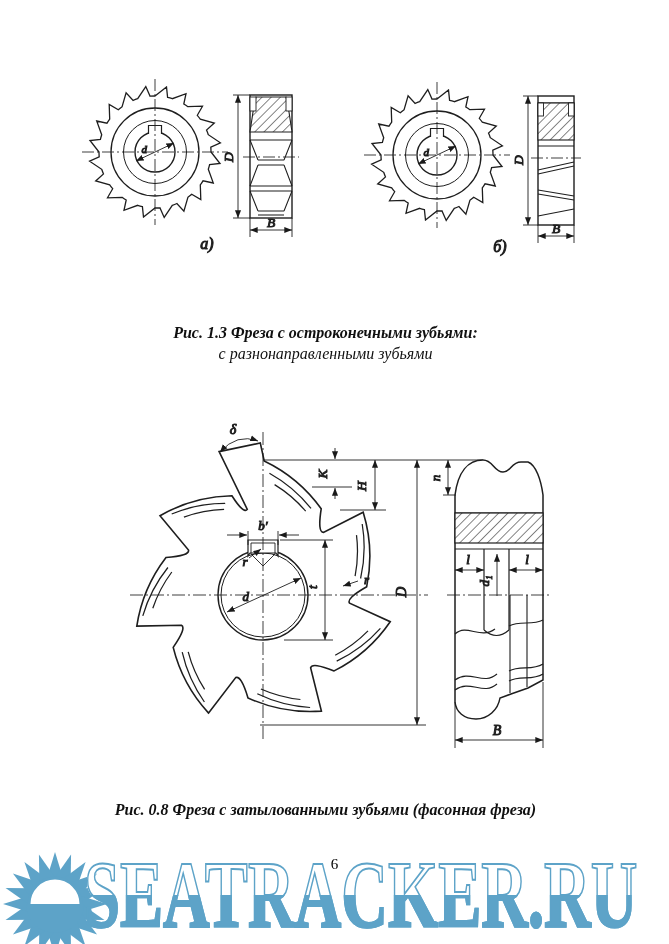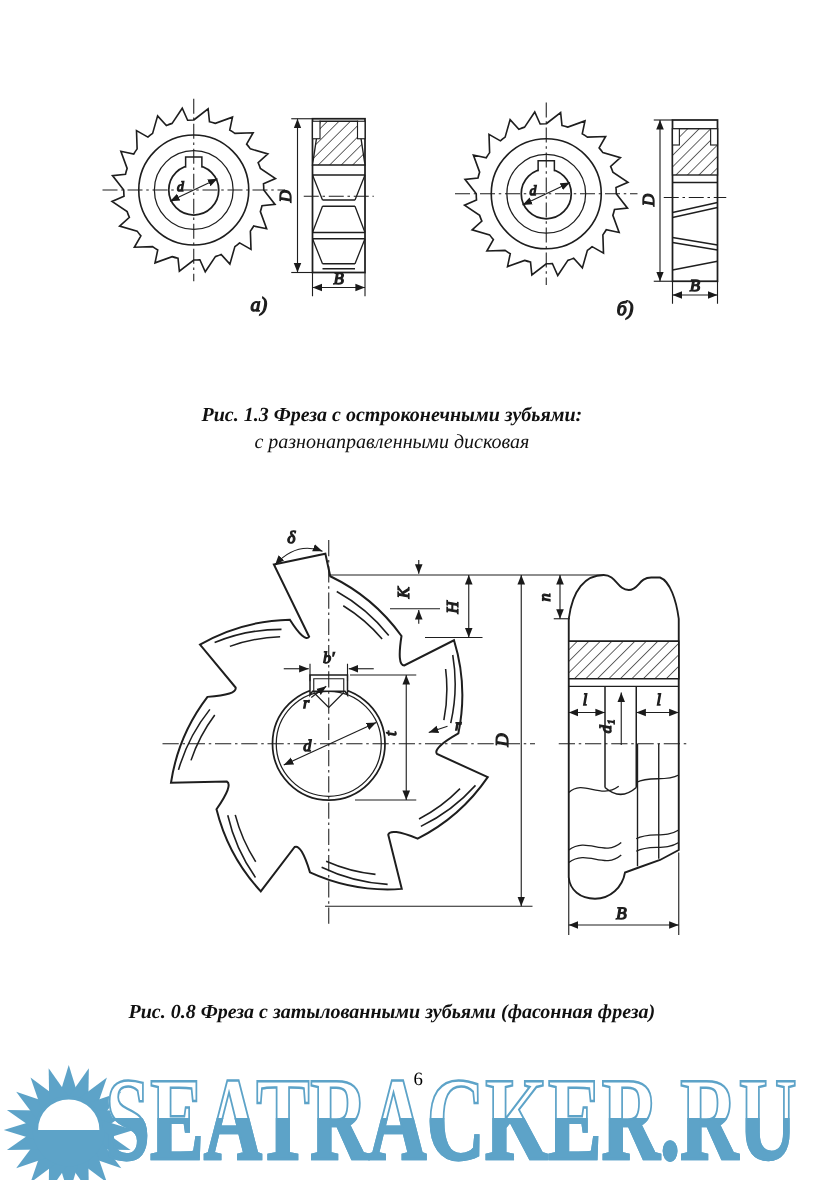--- a/index.html
+++ b/index.html
@@ -1,19 +1,19 @@
 <!DOCTYPE html>
 <html><head>
 <meta charset="utf-8">
 <style>
   html,body{margin:0;padding:0;background:#888;}
   .page{position:relative;width:669px;height:944px;background:#ffffff;overflow:hidden;
         font-family:"Liberation Serif",serif;color:#141414;}
   svg text{font-family:"Liberation Serif",serif;font-style:italic;fill:#1a1a1a;}
-  .caption{position:absolute;left:4px;width:619px;text-align:center;
+  .caption{position:absolute;left:16px;width:619px;text-align:center;
            font-size:16px;font-style:italic;line-height:21px;color:#101010;}
   .caption .title{font-weight:bold;}
   .cap13{top:322px;}
   .cap14{top:799px;}
   .pagenum{position:absolute;left:0;top:856px;width:669px;text-align:center;
            font-size:15px;color:#000;z-index:5;}
   .watermark{position:absolute;left:0;top:845px;width:669px;height:99px;z-index:2;}
   .wm-sun{position:absolute;left:2px;top:6px;}
   .wm-text{position:absolute;left:84px;top:3px;font-family:"Liberation Serif",serif;
            font-weight:700;font-size:95px;line-height:1;white-space:nowrap;
@@ -201,21 +201,21 @@
         <line x1="455" y1="702" x2="455" y2="748" stroke-width="0.9"></line>
         <line x1="543" y1="682" x2="543" y2="748" stroke-width="0.9"></line>
         <line x1="455" y1="740" x2="543" y2="740" stroke-width="0.9" marker-start="url(#ah)" marker-end="url(#ah)"></line>
         <text x="497" y="735" font-size="14" text-anchor="middle">B</text>
       </g>
     </g>
   </svg>
 
   <div class="caption cap13">
     <div class="title">Рис. 1.3 Фреза с остроконечными зубьями:</div>
-    <div>с разнонаправленными дисковая</div>
+    <div>с разнонаправленными зубьями</div>
   </div>
 
   <div class="caption cap14">
     <div class="title">Рис. 0.8 Фреза с затылованными зубьями (фасонная фреза)</div>
   </div>
 
   <div class="pagenum">6</div>
 
   <div class="watermark">
     <svg class="wm-sun" width="106" height="106" viewBox="0 0 106 106">

